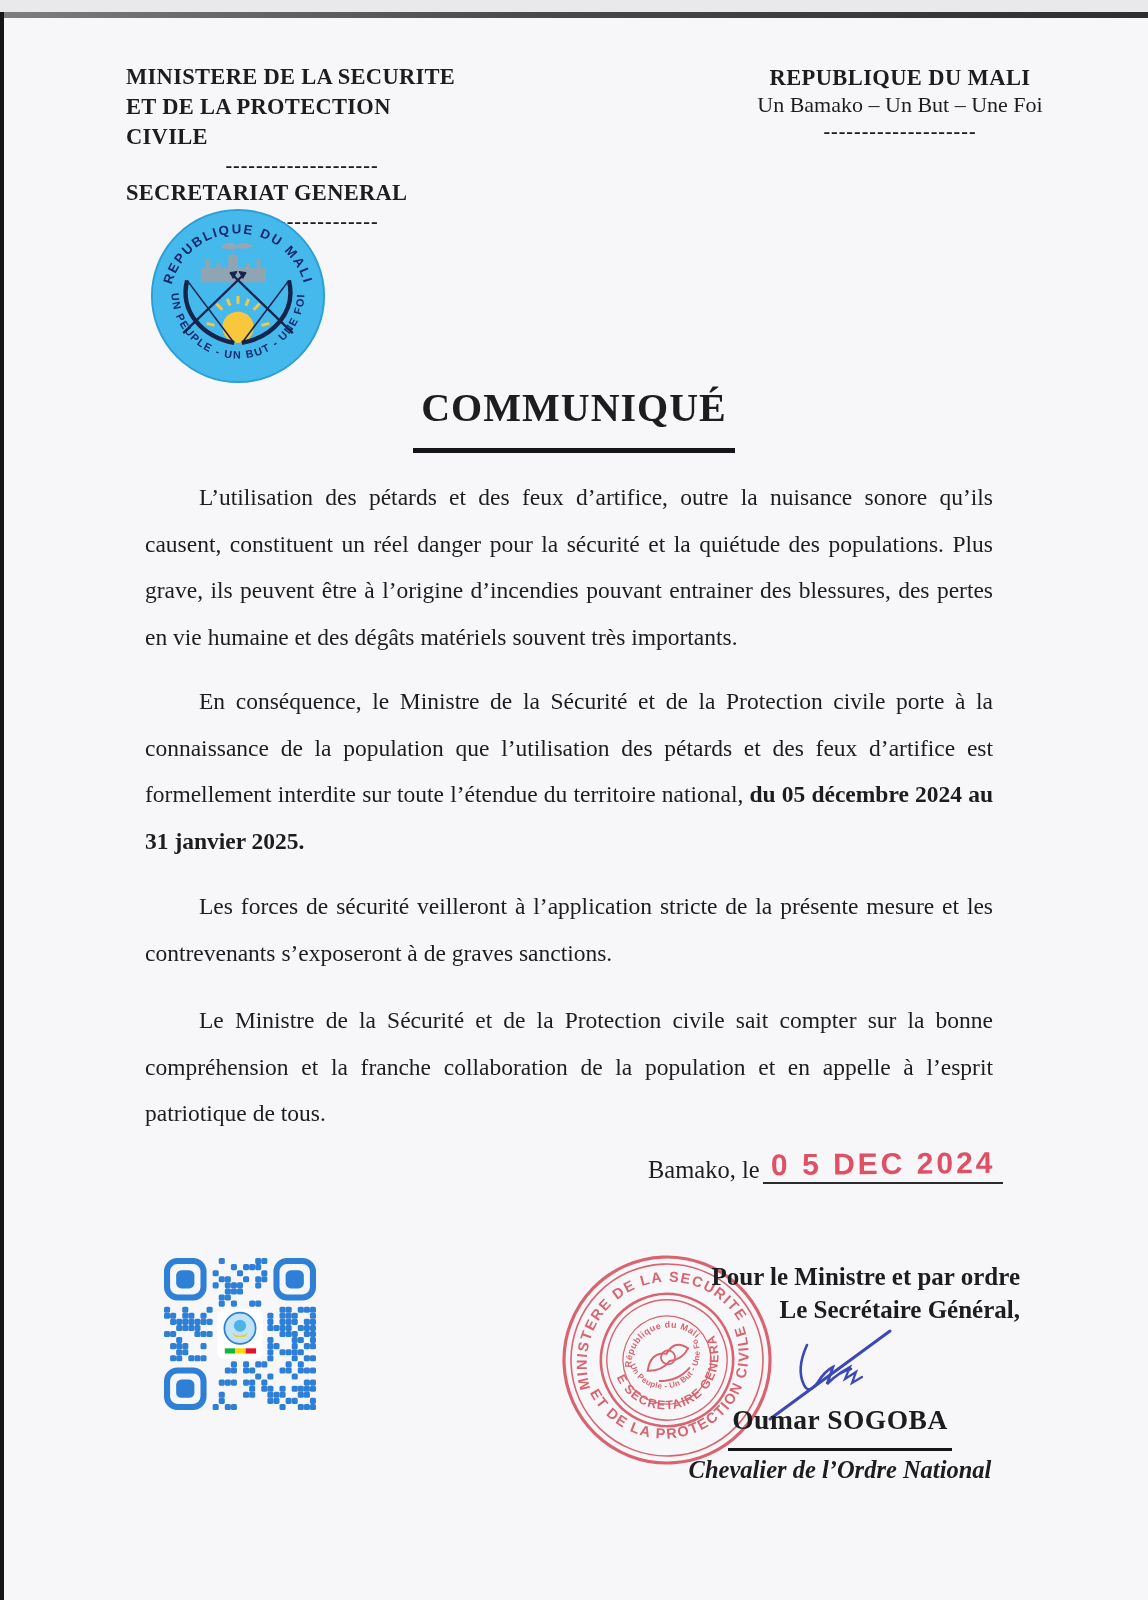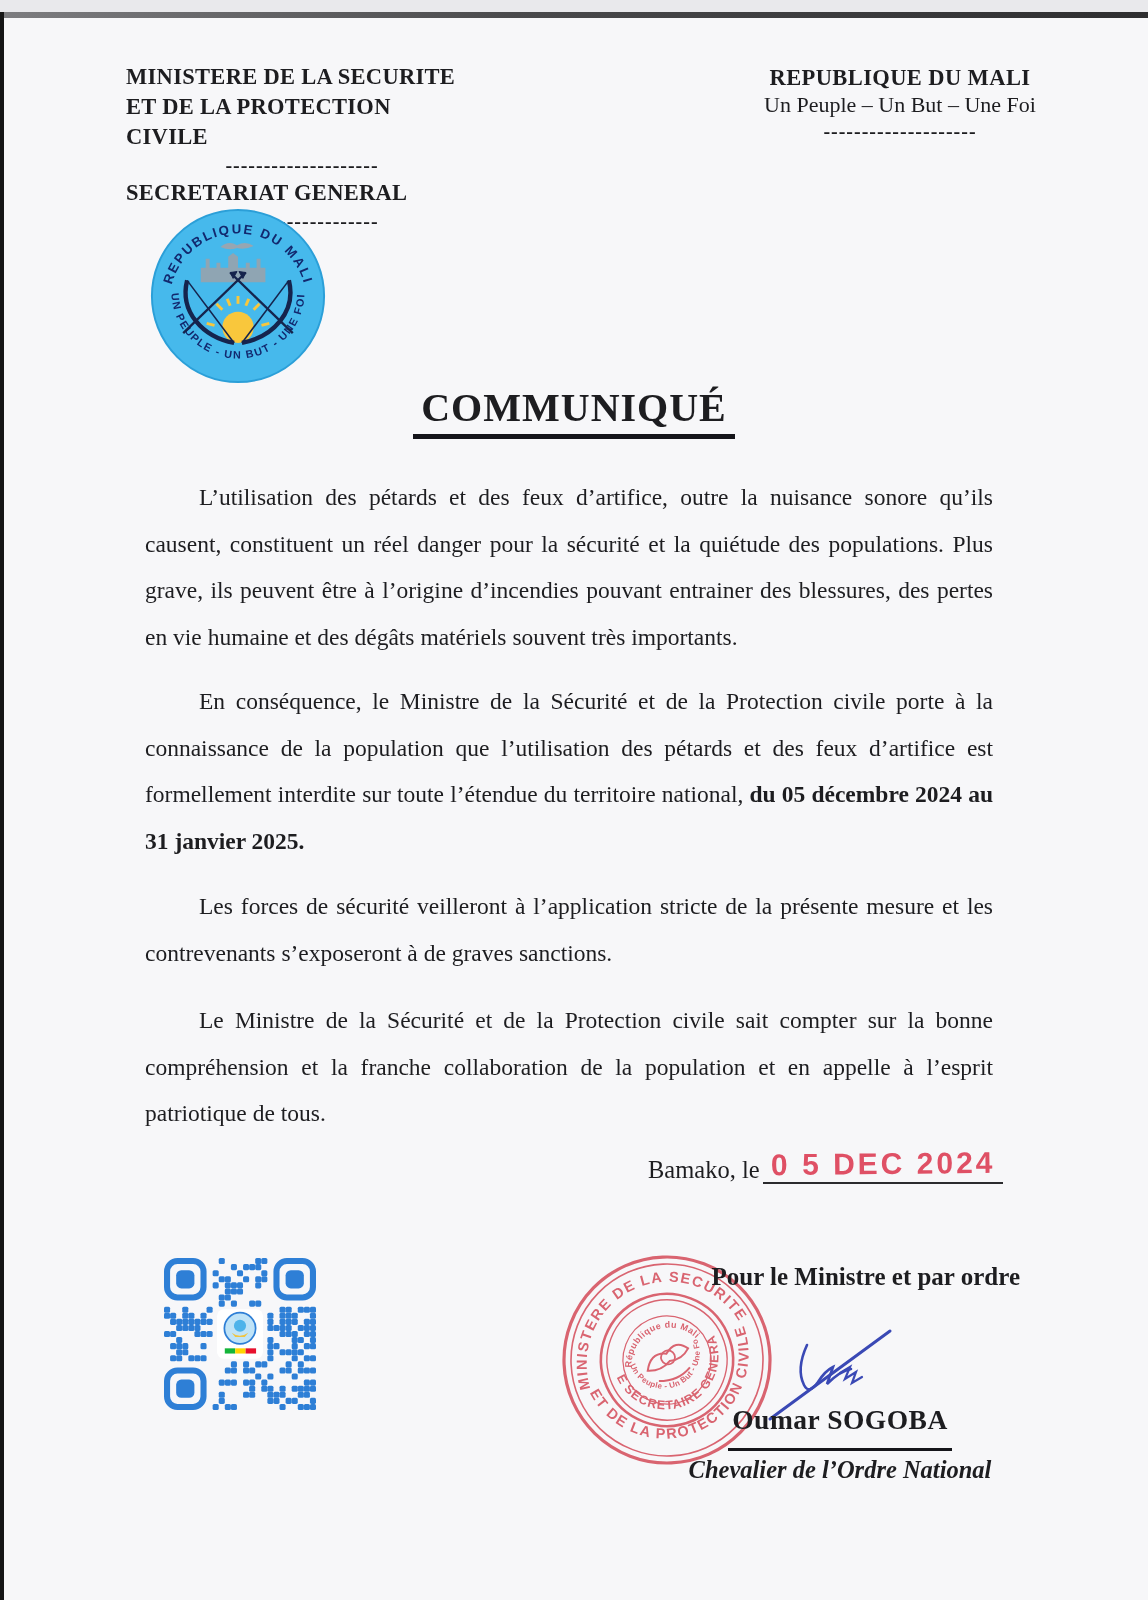--- a/index.html
+++ b/index.html
@@ -17,21 +17,21 @@
   
   .hdr-left{position:absolute;left:126px;top:50px;width:352px;font-weight:bold;font-size:22.5px;line-height:30px;letter-spacing:.3px;}
   .hdr-left .dashes{text-align:center;letter-spacing:1px;line-height:26px;font-size:20px;}
   .hdr-right{position:absolute;left:740px;top:52px;width:320px;text-align:center;font-size:22px;line-height:27px;}
   .hdr-right .l1{font-weight:bold;font-size:22.5px;letter-spacing:.4px;}
   .hdr-right .dashes{font-weight:bold;letter-spacing:1px;font-size:20px;line-height:26px;}
 
   .seal-wrap{position:absolute;left:148px;top:194px;width:180px;height:180px;}
 
   .doc-title{position:absolute;left:0;right:0;top:372px;text-align:center;}
-  .doc-title span{display:inline-block;font-size:40px;font-weight:bold;letter-spacing:1px;border-bottom:5px solid #15151a;padding:0 8px 3px;}
+  .doc-title span{display:inline-block;font-size:40px;font-weight:bold;letter-spacing:1px;border-bottom:5px solid #15151a;padding:0 8px 17px;}
 
   .para{position:absolute;left:145px;width:848px;font-size:23.5px;line-height:46.5px;text-align:justify;text-indent:54px;margin:0;}
   .p1{top:462px;}
   .p2{top:666px;}
   .p3{top:871px;}
   .p4{top:985px;}
   .para b{font-weight:bold;}
 
   .dateline{position:absolute;left:648px;top:1134px;width:380px;font-size:24.5px;white-space:nowrap;}
   .date-underline{display:inline-block;position:relative;width:240px;height:36px;border-bottom:2.5px solid #2b2b2e;vertical-align:bottom;margin-left:3px;}
@@ -64,21 +64,21 @@
   <div class="hdr-left">
     <div>MINISTERE DE LA SECURITE</div>
     <div>ET DE LA PROTECTION CIVILE</div>
     <div class="dashes">--------------------</div>
     <div>SECRETARIAT GENERAL</div>
     <div class="dashes">--------------------</div>
   </div>
 
   <div class="hdr-right">
     <div class="l1">REPUBLIQUE DU MALI</div>
-    <div>Un Peuple – Un But – Une Foi</div>
+    <div>Un Bamako – Un But – Une Foi</div>
     <div class="dashes">--------------------</div>
   </div>
 
   <div class="seal-wrap">
     <svg viewBox="-92 -92 184 184" width="180" height="180">
       <circle r="88" style="fill:var(--seal-blue)" stroke="#2b9fd8" stroke-width="2"></circle>
       <defs>
         <path id="sealTop" d="M -70,6 A 70 70 0 0 1 70,6" fill="none"></path>
         <path id="sealBot" d="M -68,-4 A 68 68 0 0 0 68,-4" fill="none"></path>
       </defs>
@@ -354,20 +354,21 @@
           <path class="emb" d="M -22,2 q 10,-16 24,-8 q 14,-10 22,4 q -10,8 -22,4 q -12,6 -24,0 z" stroke-width="2"></path>
           <circle class="emb" cx="2" cy="-2" r="7" stroke-width="1.8"></circle>
           <path class="emb" d="M -16,16 q 18,8 34,0" stroke-width="2"></path>
         </g>
       </g>
     </svg>
   </div>
 
   <div class="sig-text">
     <div>Pour le Ministre et par ordre</div>
+    <div>Le Secrétaire Général,</div>
   </div>
 
   <div class="sig-scribble">
     <svg viewBox="0 0 150 100" width="150" height="100">
       <g stroke="#3a49b5" fill="none" stroke-linecap="round">
         <path d="M 138,6 L 18,94" stroke-width="3"></path>
         <path d="M 55,20 q -11,24 -3,40 q 5,10 14,-3 q 7,-11 15,-15 l -6,17 q 13,-13 24,-15" stroke-width="2.6"></path>
         <path d="M 88,48 l 10,-6 l -5,12 l 11,-7 l -4,11 l 10,-6" stroke-width="2.2"></path>
       </g>
     </svg>

